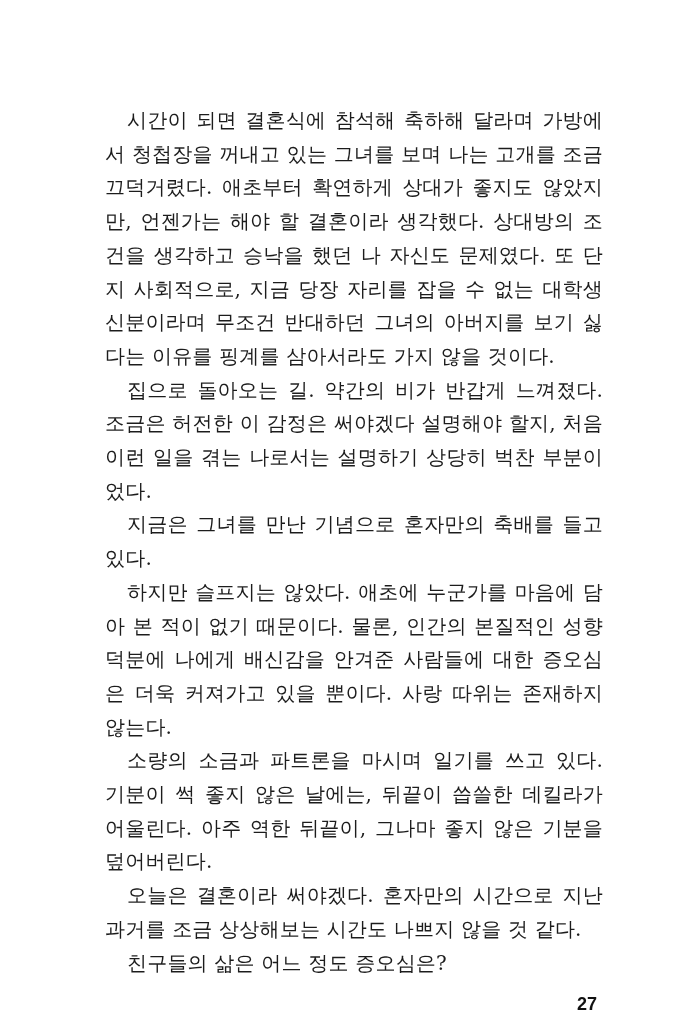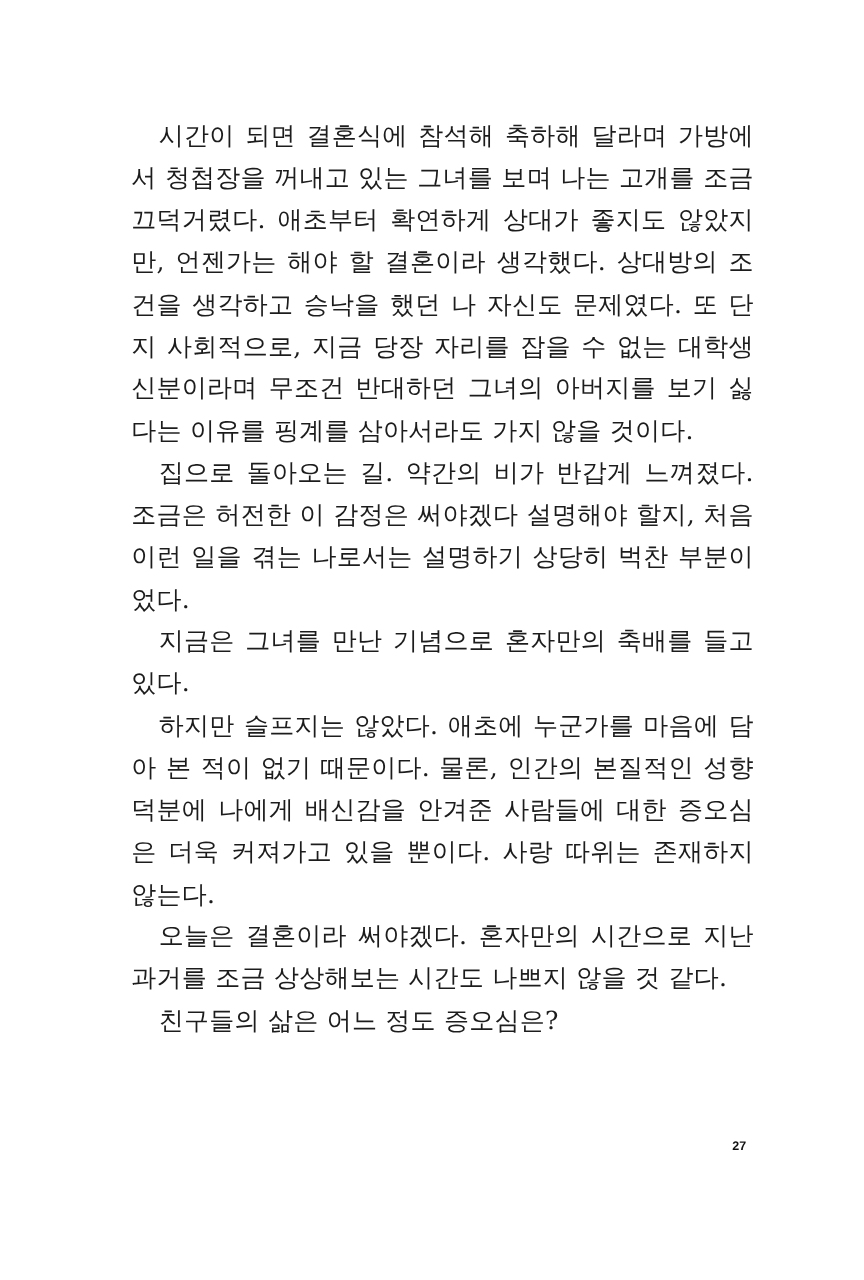--- a/index.html
+++ b/index.html
@@ -12,21 +12,21 @@
     width: 691px;
     height: 1024px;
     background: #ffffff;
     overflow: hidden;
     font-family: "DejaVu Serif", "Liberation Serif", serif;
     color: #1c1c1c;
   }
   .text-block {
     position: absolute;
     left: 105px;
-    top: 92px;
+    top: 104px;
     width: 498px;
     font-size: 20px;
     line-height: 33.7px;
     text-align: justify;
     word-break: break-all;
     letter-spacing: 0.2px;
   }
   .text-block p {
     margin: 0;
     padding: 0;
@@ -36,33 +36,34 @@
     margin-top: 3px;
     text-align: right;
     font-style: italic;
     font-size: 21px;
     line-height: 33.7px;
     color: #222222;
   }
   .page-number {
     position: absolute;
     right: 94px;
-    top: 912px;
+    top: 994px;
     font-family: "Liberation Sans", "DejaVu Sans", sans-serif;
     font-weight: bold;
-    font-size: 10px;
+    font-size: 18px;
     color: #111111;
   }
 </style>
 </head>
 <body>
 
 <div class="book-page">
   <div class="text-block">
     <p>시간이 되면 결혼식에 참석해 축하해 달라며 가방에서 청첩장을 꺼내고 있는 그녀를 보며 나는 고개를 조금 끄덕거렸다. 애초부터 확연하게 상대가 좋지도 않았지만, 언젠가는 해야 할 결혼이라 생각했다. 상대방의 조건을 생각하고 승낙을 했던 나 자신도 문제였다. 또 단지 사회적으로, 지금 당장 자리를 잡을 수 없는 대학생 신분이라며 무조건 반대하던 그녀의 아버지를 보기 싫다는 이유를 핑계를 삼아서라도 가지 않을 것이다.</p>
     <p>집으로 돌아오는 길. 약간의 비가 반갑게 느껴졌다. 조금은 허전한 이 감정은 써야겠다 설명해야 할지, 처음 이런 일을 겪는 나로서는 설명하기 상당히 벅찬 부분이었다.</p>
     <p>지금은 그녀를 만난 기념으로 혼자만의 축배를 들고 있다.</p>
     <p>하지만 슬프지는 않았다. 애초에 누군가를 마음에 담아 본 적이 없기 때문이다. 물론, 인간의 본질적인 성향 덕분에 나에게 배신감을 안겨준 사람들에 대한 증오심은 더욱 커져가고 있을 뿐이다. 사랑 따위는 존재하지 않는다.</p>
+    <p>소량의 소금과 파트론을 마시며 일기를 쓰고 있다. 기분이 썩 좋지 않은 날에는, 뒤끝이 씁쓸한 데킬라가 어울린다. 아주 역한 뒤끝이, 그나마 좋지 않은 기분을 덮어버린다.</p>
     <p>오늘은 결혼이라 써야겠다. 혼자만의 시간으로 지난 과거를 조금 상상해보는 시간도 나쁘지 않을 것 같다.</p>
     <p>친구들의 삶은 어느 정도 증오심은?</p>
   </div>
   <div class="page-number">27</div>
 </div>
 
 </body></html>

